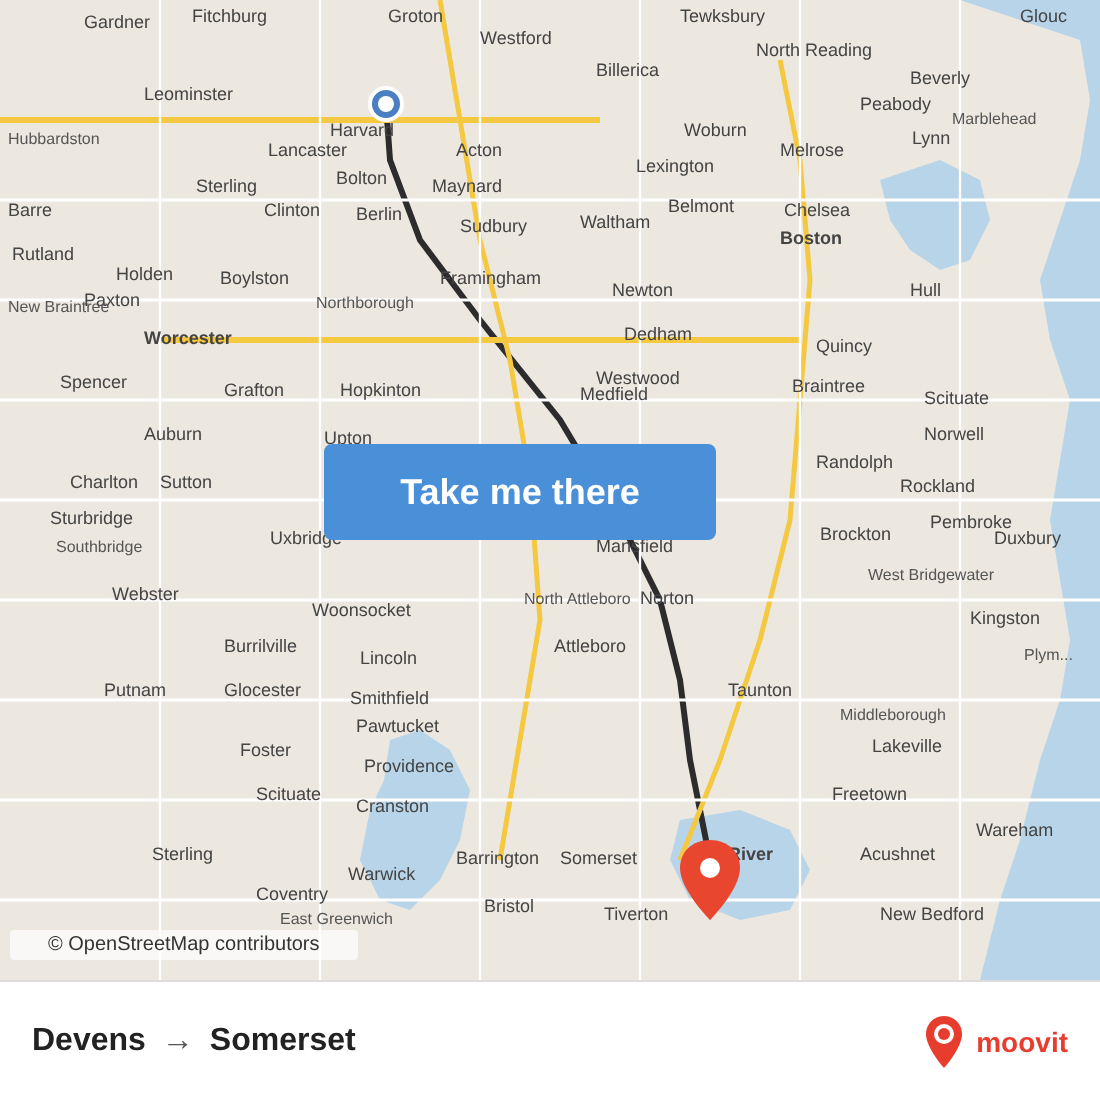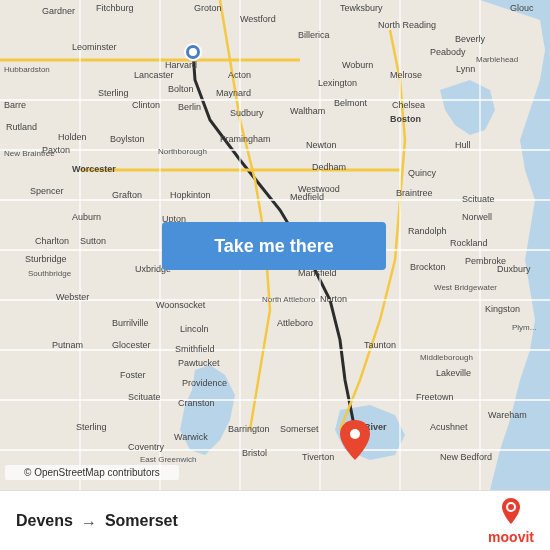--- a/index.html
+++ b/index.html
@@ -21,21 +21,21 @@
 
     #map-svg {
       width: 100%;
       height: 100%;
     }
 
     #take-me-there-btn {
       position: absolute;
       top: 222px;
       left: 162px;
-      width: 224px;
+      width: 196px;
       height: 48px;
       background-color: #4a90d9;
       color: white;
       border: none;
       border-radius: 4px;
       font-size: 18px;
       font-weight: bold;
       cursor: pointer;
       display: flex;
       align-items: center;
@@ -84,21 +84,20 @@
     #dest-label {
       font-size: 16px;
       font-weight: 600;
       color: #222;
     }
 
     #moovit-logo {
       display: flex;
       align-items: center;
       gap: 4px;
-      flex-direction: column;
     }
 
     #moovit-text {
       font-size: 14px;
       font-weight: bold;
       color: #e63d2f;
     }
 
     .moovit-pin {
       width: 24px;

